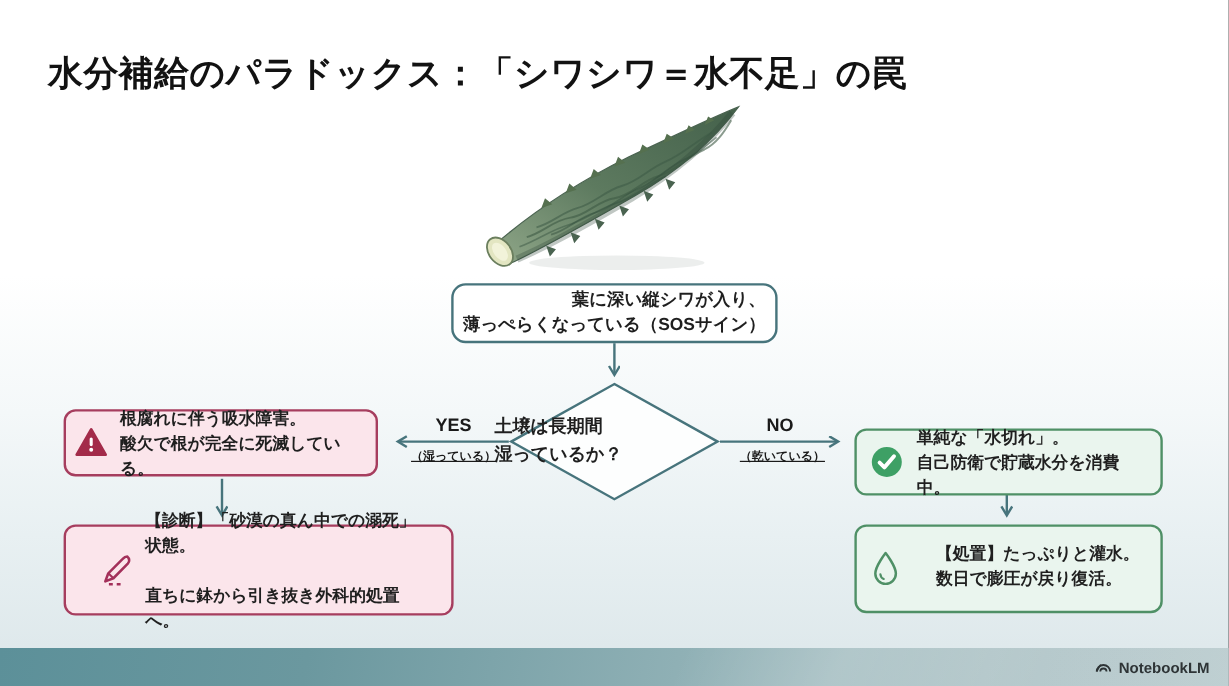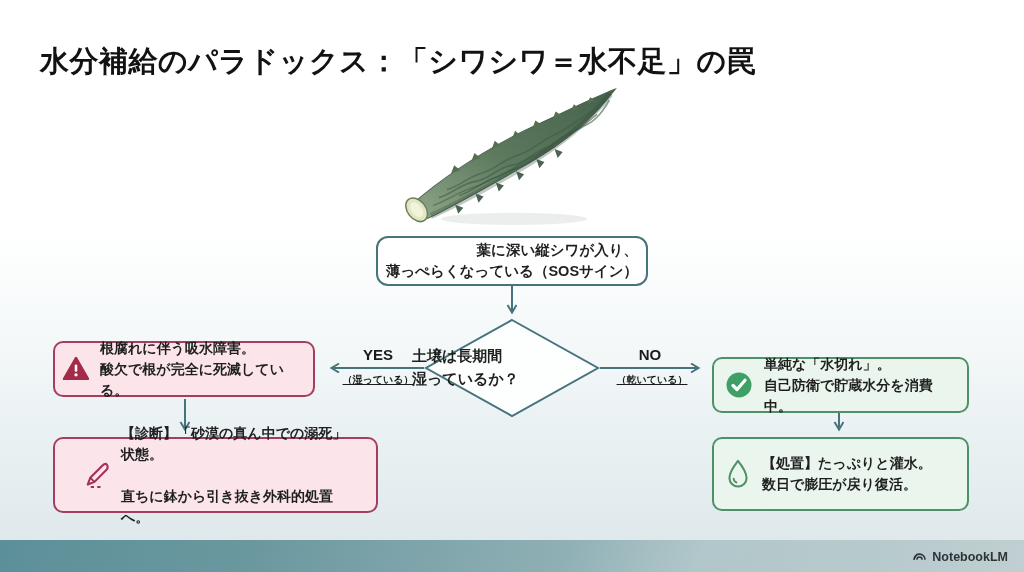--- a/index.html
+++ b/index.html
@@ -35,21 +35,21 @@
   .lbl-sub{font-size:10px;text-decoration:underline;}
   .danger{
     background:#fbe5eb;border:2.5px solid #a63d5e;
   }
   .ok{
     background:#eaf5ee;border:2px solid #4f9066;
   }
   .cause-left{left:53px;top:341px;width:262px;height:56px;padding:0 6px;gap:9px;}
   .action-left{left:53px;top:437px;width:325px;height:76px;padding:0 27px;gap:9px;}
   .cause-right{left:712px;top:341px;width:257px;height:56px;padding:0 10px;gap:10px;margin-top:16px;}
-  .action-right{left:712px;top:437px;width:257px;height:74px;padding:0 10px;gap:10px;}
+  .action-right{left:712px;top:437px;width:257px;height:74px;padding:0 10px;gap:28px;font-family:Liberation Mono, monospace;}
   .node .txt{font-size:14px;font-weight:bold;color:#1f1f1f;line-height:1.5;}
   .node .ic{flex:0 0 auto;display:flex;align-items:center;justify-content:center;}
   .footer-band{
     position:absolute;left:0;bottom:0;width:1024px;height:32px;
     background:
       linear-gradient(115deg,rgba(255,255,255,0) 55%,rgba(255,255,255,.18) 68%,rgba(255,255,255,.05) 85%),
       linear-gradient(100deg,#5c9099 0%,#6b989f 25%,#8fb0b5 55%,#afc4c7 80%,#bccdd0 100%);
   }
   .brand{
     position:absolute;right:16px;bottom:7px;display:flex;align-items:center;gap:5px;

